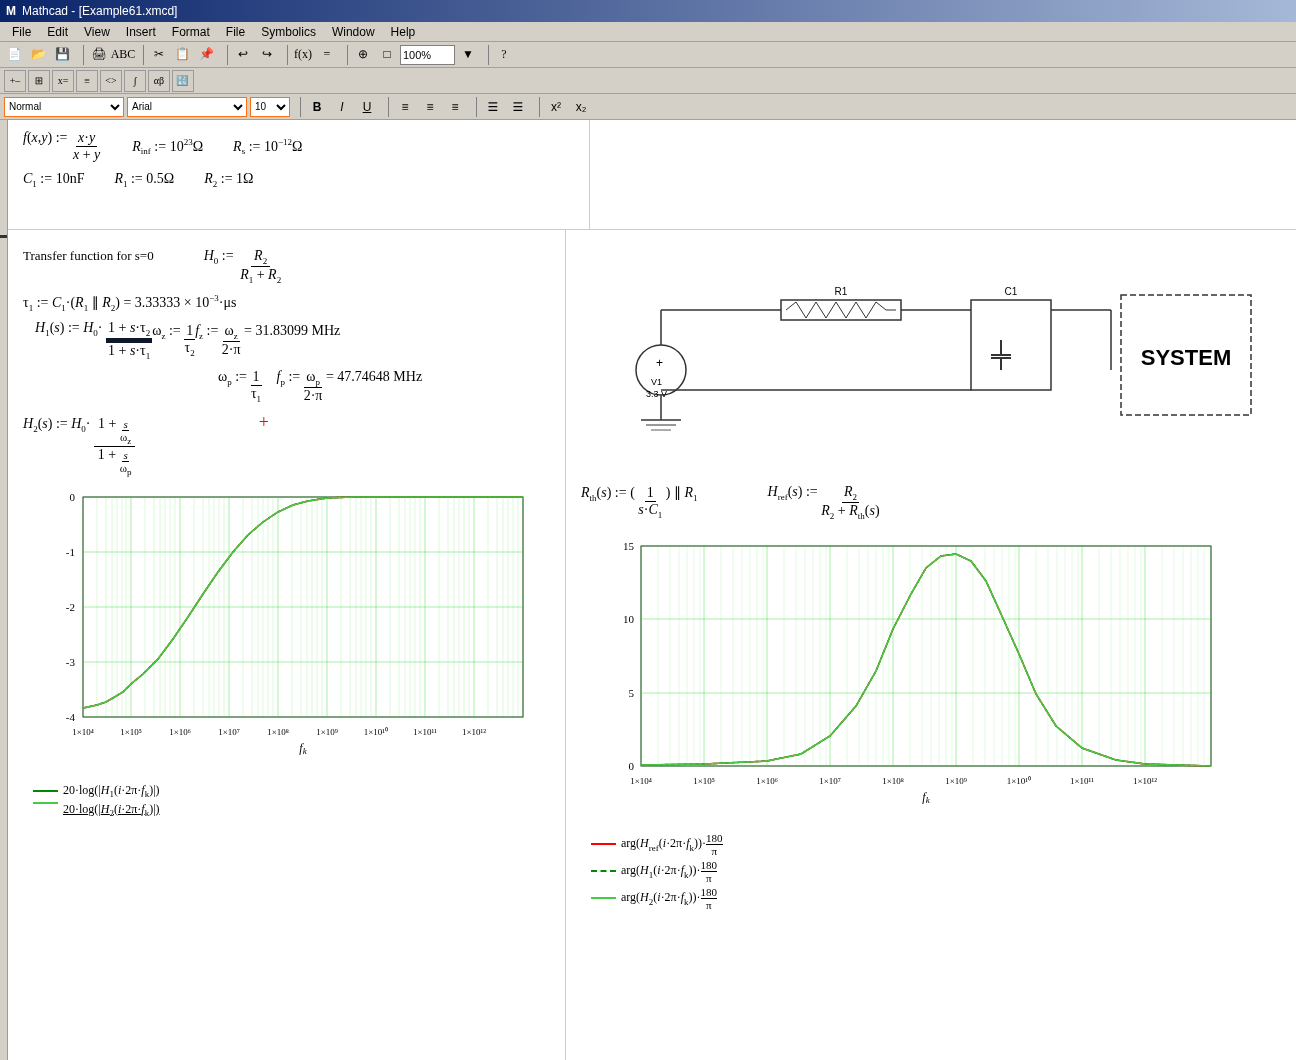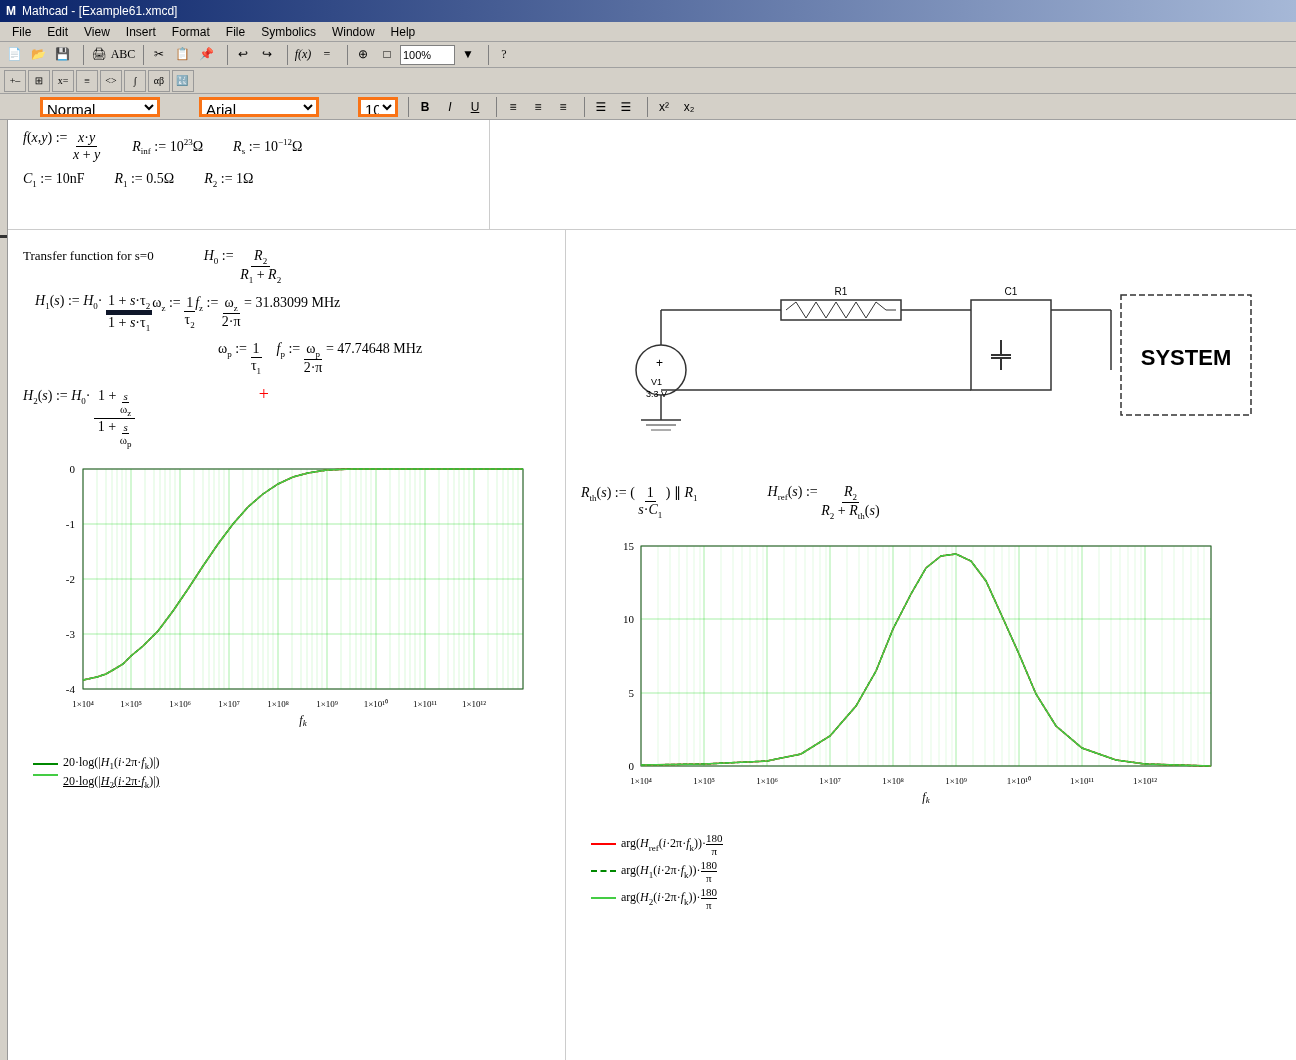--- a/index.html
+++ b/index.html
@@ -67,24 +67,23 @@
       display: flex;
       align-items: center;
       border-bottom: 1px solid #a0a0a0;
       padding: 2px 4px;
       gap: 3px;
       font-size: 12px;
       font-family: 'Segoe UI', Tahoma, sans-serif;
     }
     .format-select {
       height: 20px;
-      border: 3px solid #f97316;
+      border: 1px solid #f97316;
       background: white;
-      font-size: 15px;
-      margin-left: 36px;
+      font-size: 10px;
     }
     .format-btn {
       background: #d4d0c8;
       border: 1px solid transparent;
       width: 22px;
       height: 22px;
       display: inline-flex;
       align-items: center;
       justify-content: center;
       font-size: 12px;
@@ -132,21 +131,21 @@
   <div class="toolbar-btn">🖨</div>
   <div class="toolbar-btn">ABC</div>
   <div class="toolbar-sep"></div>
   <div class="toolbar-btn">✂</div>
   <div class="toolbar-btn">📋</div>
   <div class="toolbar-btn">📌</div>
   <div class="toolbar-sep"></div>
   <div class="toolbar-btn">↩</div>
   <div class="toolbar-btn">↪</div>
   <div class="toolbar-sep"></div>
-  <div class="toolbar-btn" style="font-style:italic;">f(x)</div>
+  <div class="toolbar-btn" style="">f(x)</div>
   <div class="toolbar-btn">=</div>
   <div class="toolbar-sep"></div>
   <div class="toolbar-btn">⊕</div>
   <div class="toolbar-btn">□</div>
   <input class="toolbar-input" value="100%" style="width: 55px;">
   <div class="toolbar-btn">▼</div>
   <div class="toolbar-sep"></div>
   <div class="toolbar-btn">?</div>
 </div>
 
@@ -189,21 +188,21 @@
 
 <div id="main">
   <div style="width:8px; background:#d4d0c8; border-right:1px solid #999; flex-shrink:0;">
     <div style="position:relative; top:115px; left:-1px; width:8px; height:3px; background:#333;"></div>
   </div>
 
   <div style="flex:1; overflow:hidden; display:flex; flex-direction:column; background:white;">
 
     <div style="display:flex; border-bottom:1px solid #ccc; min-height:110px;">
 
-      <div style="width:482px; border-right:1px solid #ccc; padding:10px 15px; flex-shrink:0;">
+      <div style="width:582px; border-right:1px solid #ccc; padding:10px 15px; flex-shrink:0;">
         <div style="display:flex; align-items:center; gap:30px; margin-bottom:8px;">
 
           <span style="font-family:'Times New Roman',serif; font-size:14px;">
             <i>f</i>(<i>x</i>,<i>y</i>) :=
             <span style="display:inline-flex; flex-direction:column; align-items:center; margin:0 2px;">
               <span style="border-bottom:1px solid black; padding:0 2px;"><i>x</i>·<i>y</i></span>
               <span><i>x</i> + <i>y</i></span>
             </span>
           </span>
 
@@ -239,20 +238,25 @@
           <span style="font-family:'Times New Roman',serif; font-size:13px;">Transfer function for s=0</span>
           <span style="font-family:'Times New Roman',serif; font-size:14px; margin-left:20px;">
             <i>H</i><sub>0</sub> :=
             <span style="display:inline-flex; flex-direction:column; align-items:center; margin:0 3px;">
               <span style="border-bottom:1px solid black; padding:0 3px;"><i>R</i><sub>2</sub></span>
               <span><i>R</i><sub>1</sub> + <i>R</i><sub>2</sub></span>
             </span>
           </span>
         </div>
 
+        <div style="margin:6px 0;">
+          <span style="font-family:'Times New Roman',serif; font-size:14px;">
+            τ<sub>1</sub> := <i>C</i><sub>1</sub>·(<i>R</i><sub>1</sub> ∥ <i>R</i><sub>2</sub>) = 3.33333 × 10<sup>−3</sup>·μs
+          </span>
+        </div>
 
 
 
         <div style="display:flex; align-items:center; margin:8px 12px; flex-wrap:wrap;">
           <span style="font-family:'Times New Roman',serif; font-size:14px;">
             <i>H</i><sub>1</sub>(<i>s</i>) := <i>H</i><sub>0</sub>·
             <span style="display:inline-flex; flex-direction:column; align-items:center;">
               <span style="border-bottom:5px solid #0f172a; padding:0 2px;">1 + <i>s</i>·τ<sub>2</sub></span>
               <span>1 + <i>s</i>·τ<sub>1</sub></span>
             </span>

